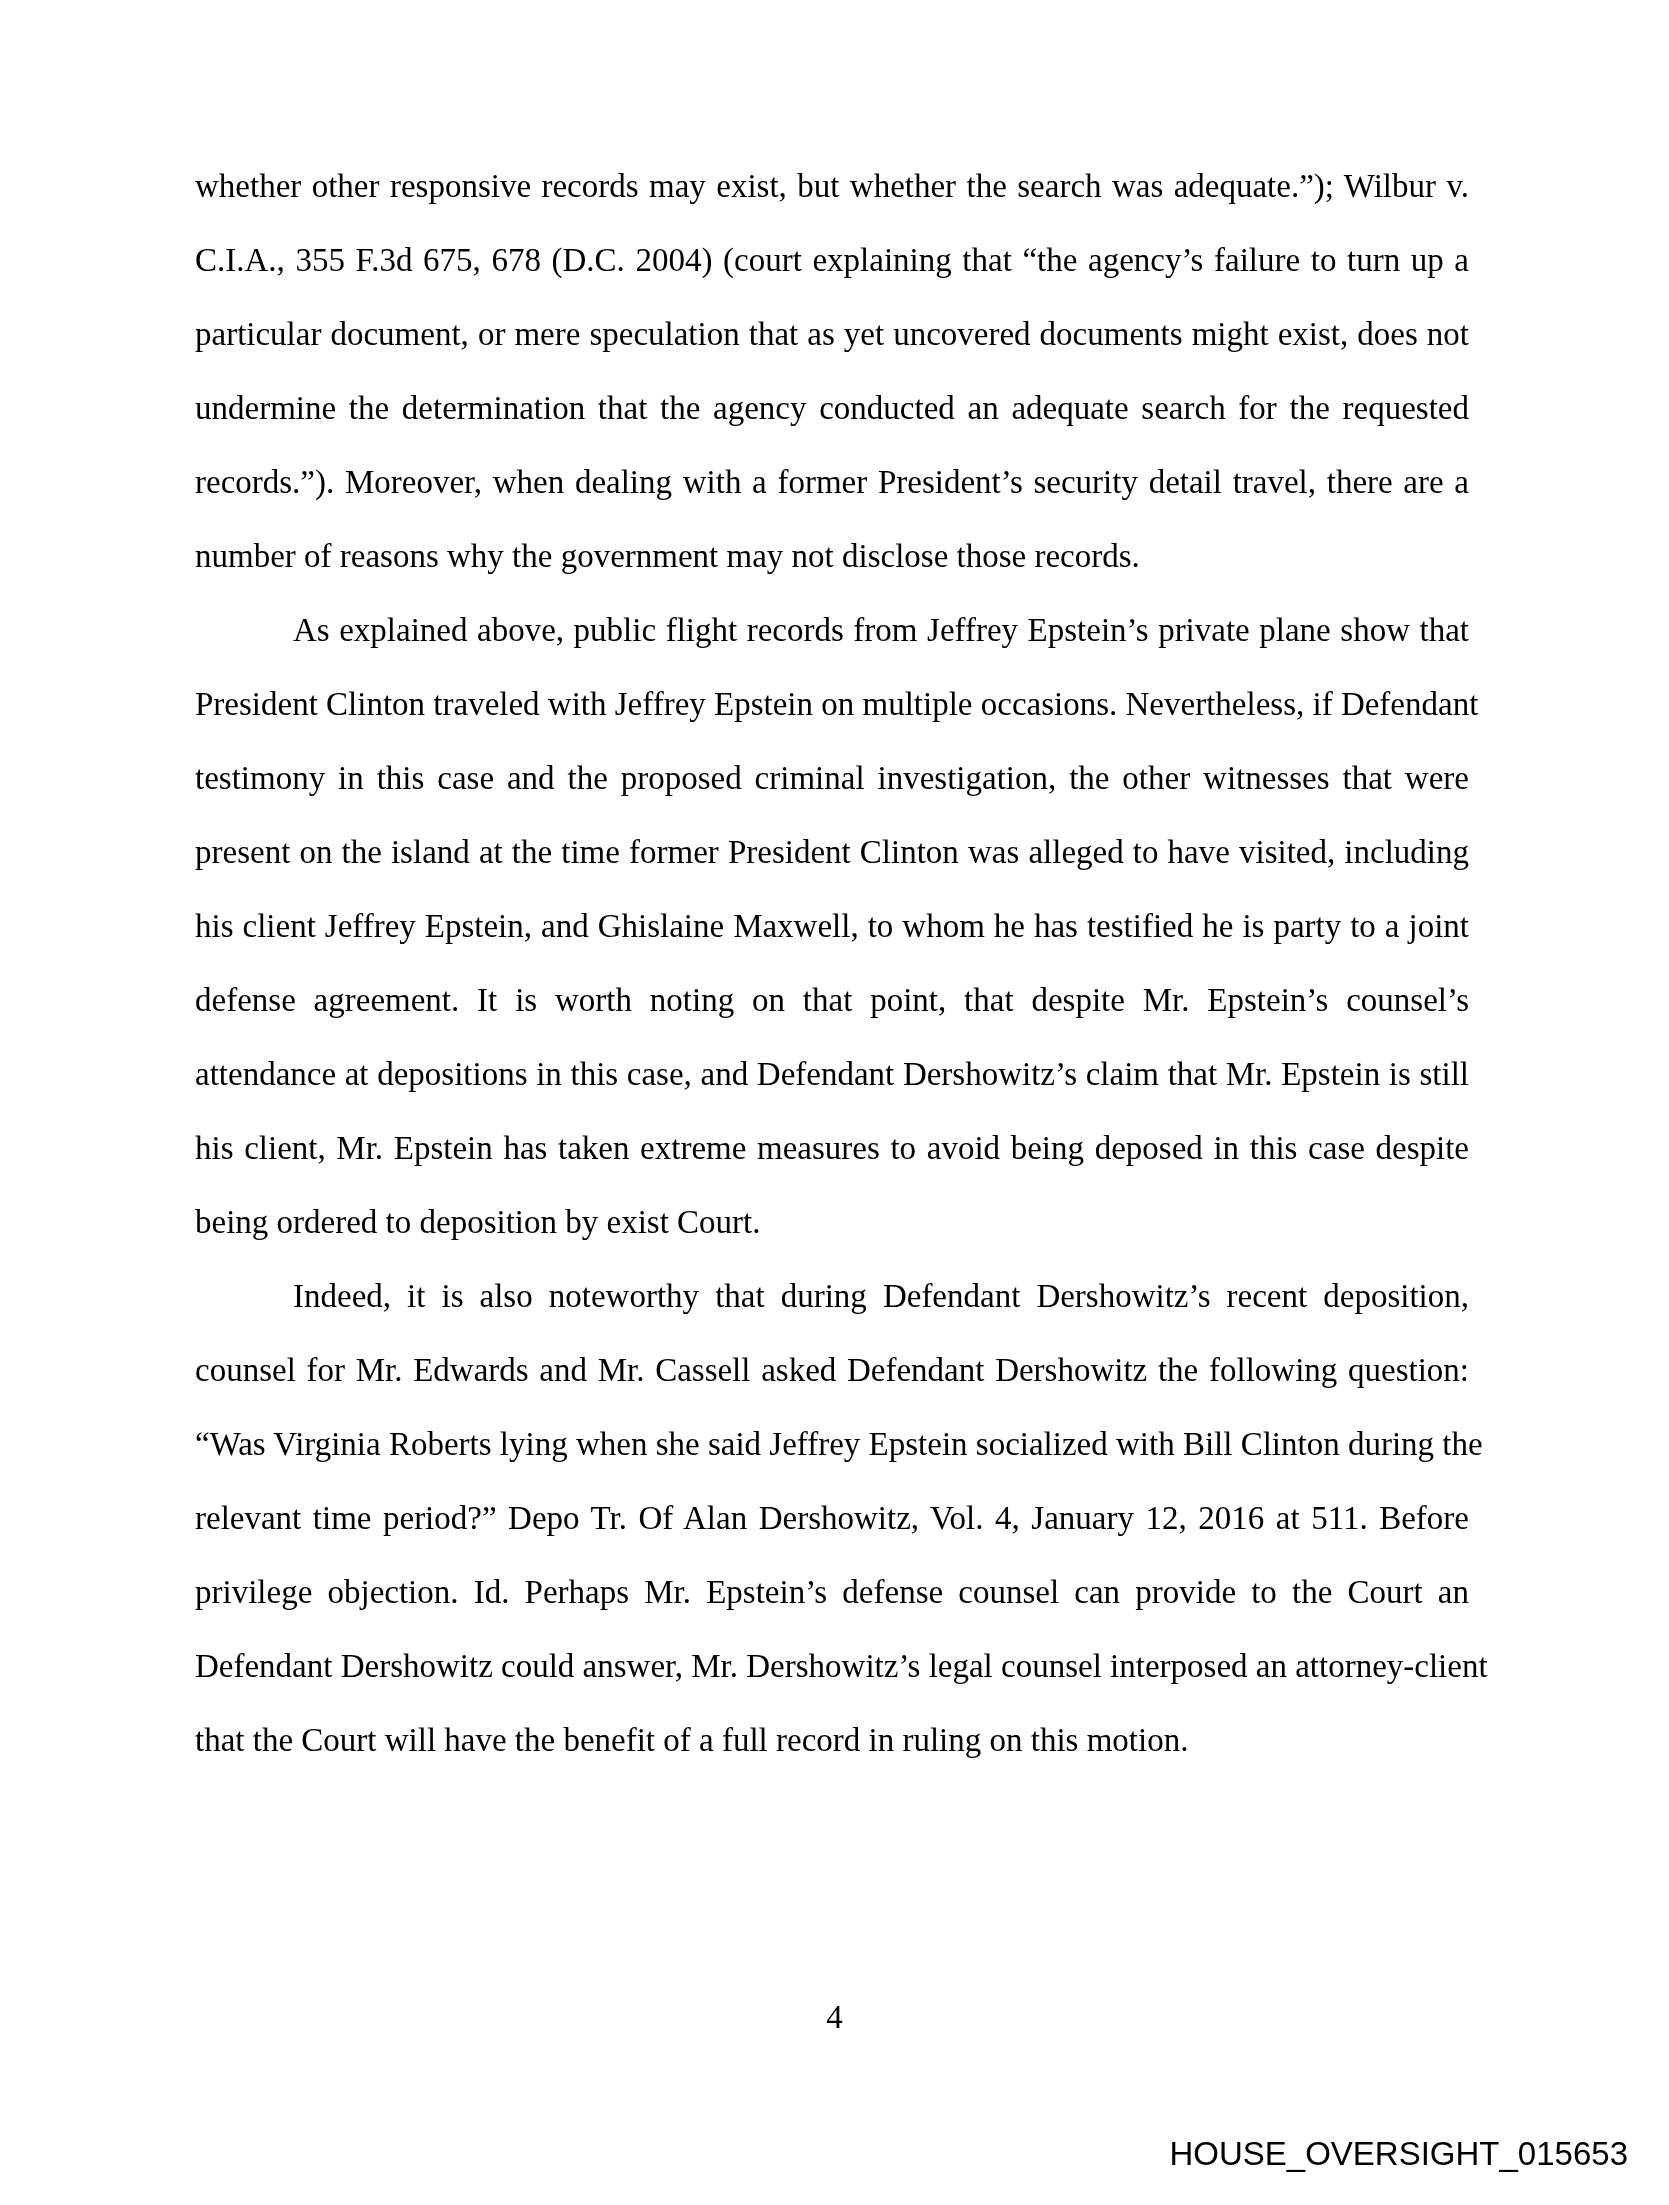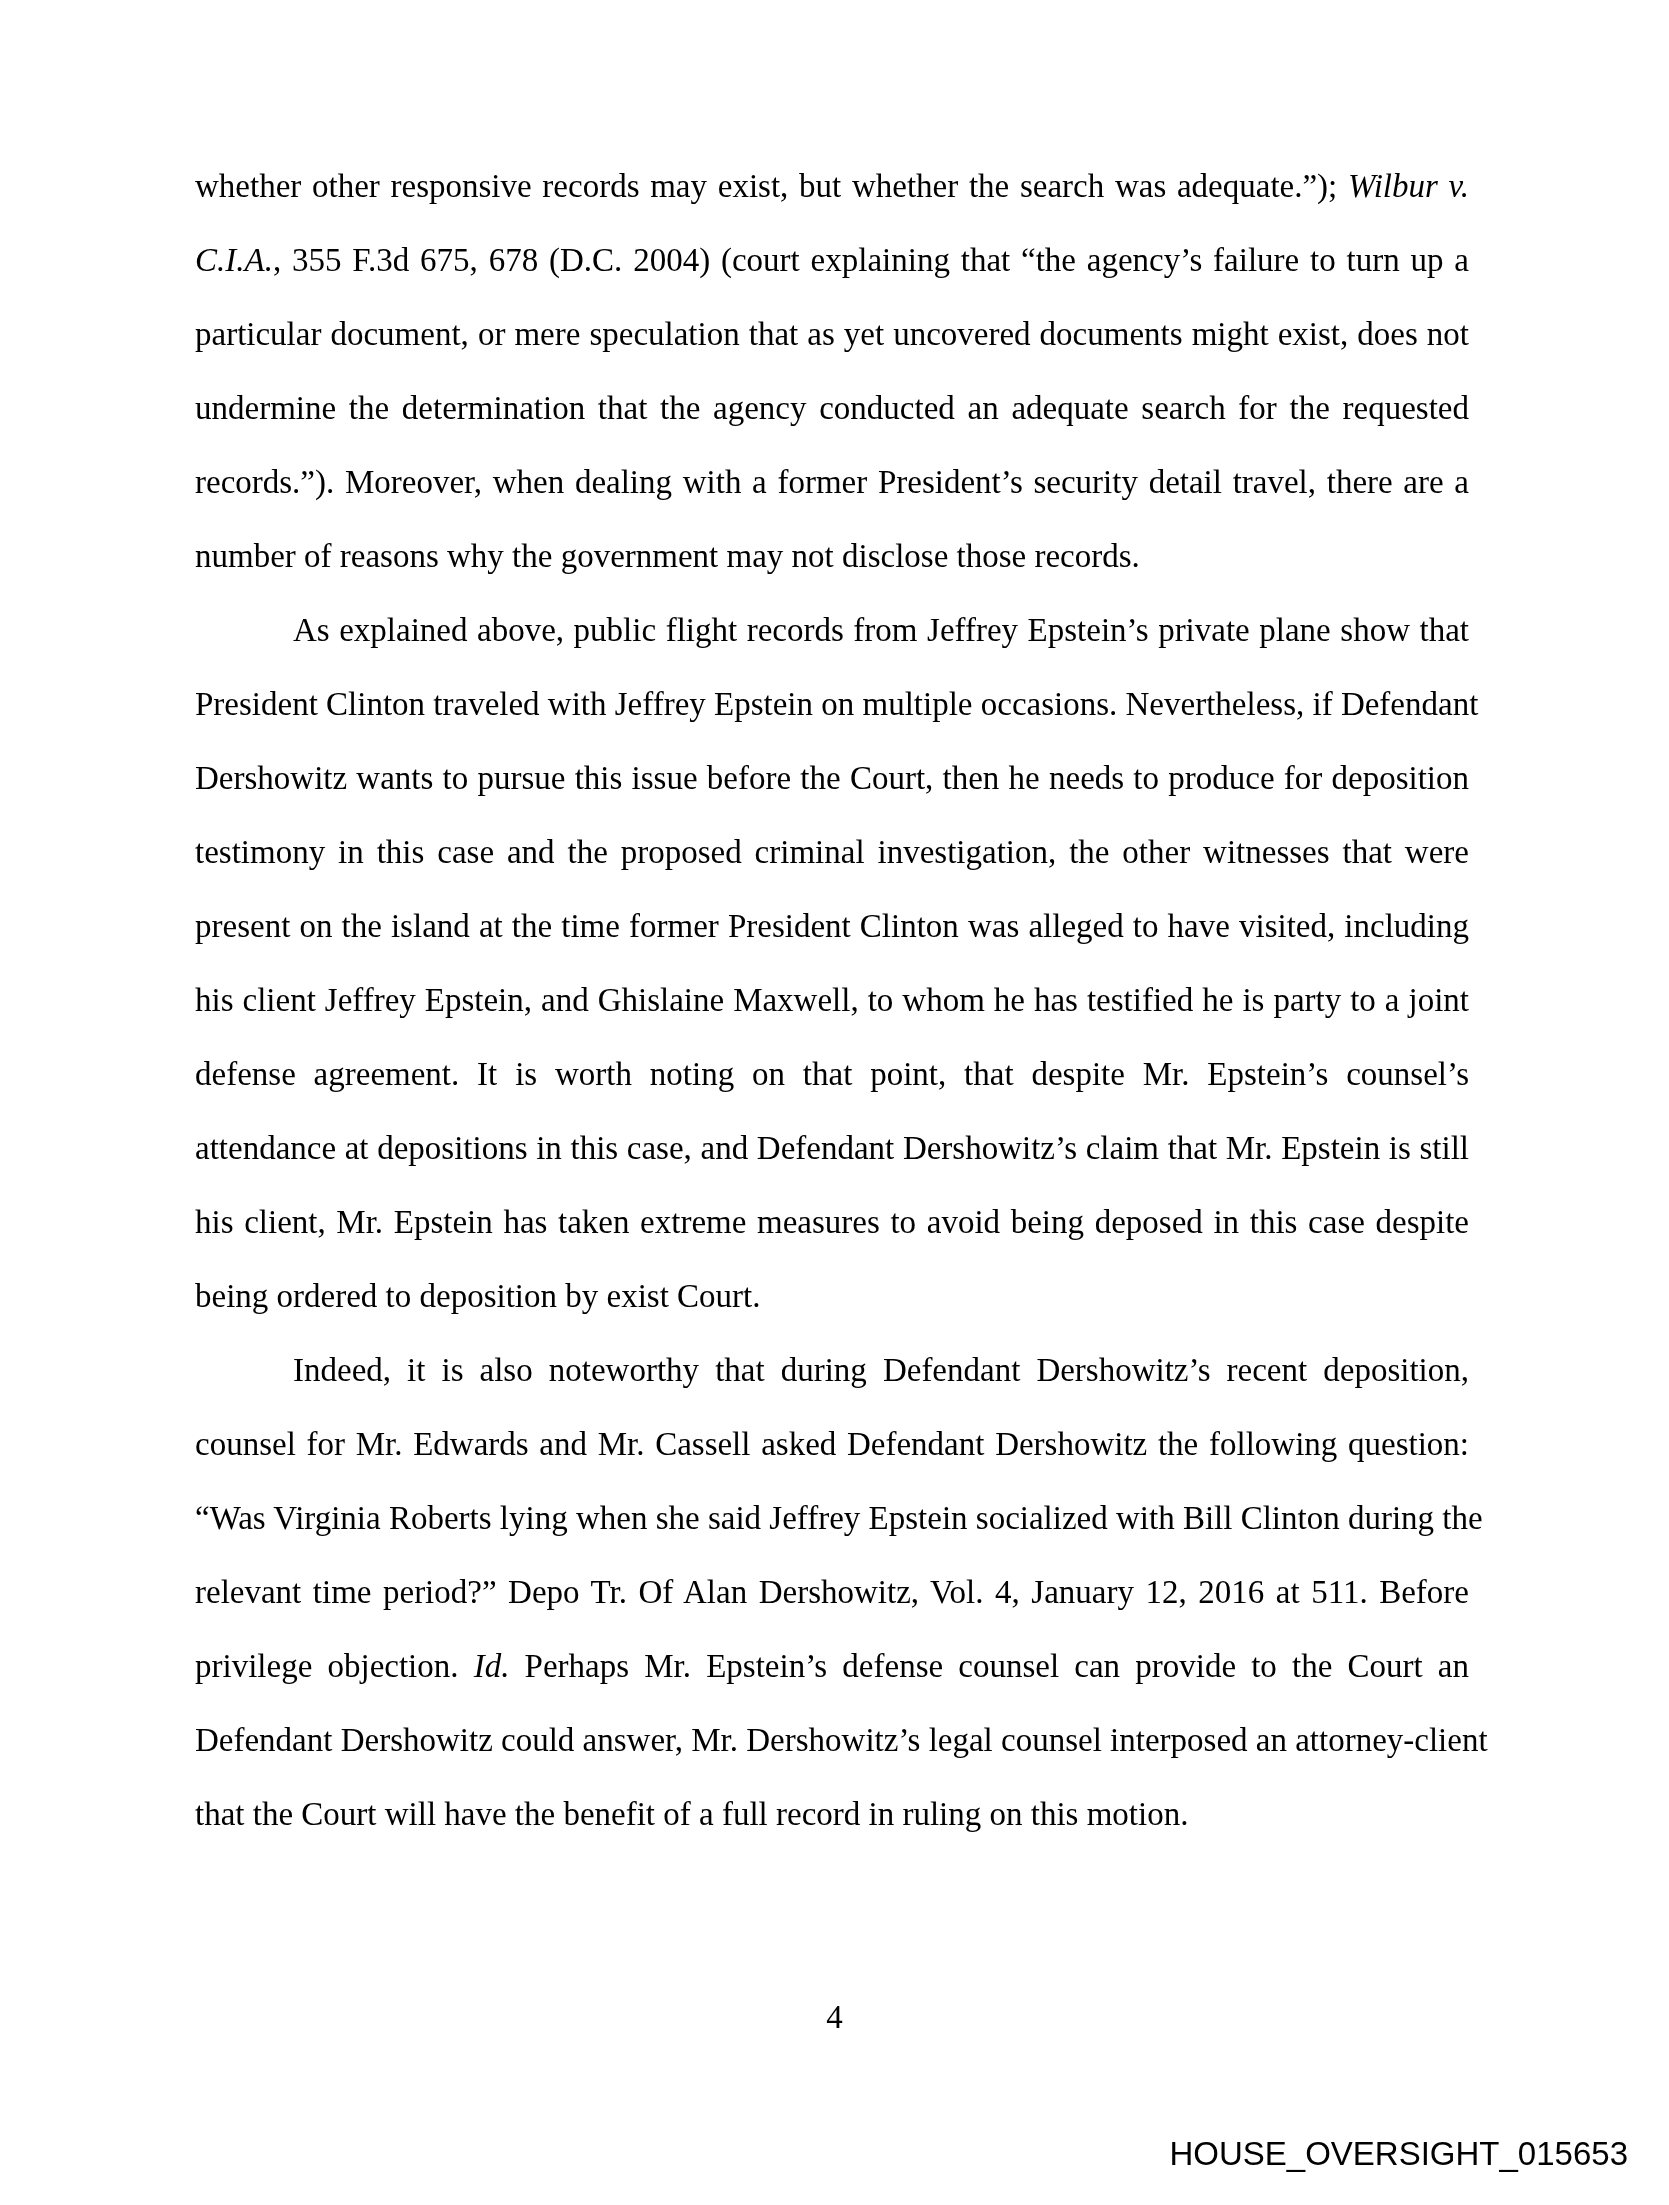--- a/index.html
+++ b/index.html
@@ -29,21 +29,21 @@
     text-align: justify;
     text-align-last: justify;
     height: 74px;
   }
   .line.last {
     text-align-last: left;
   }
   .line.indent {
     padding-left: 98px;
   }
-  .it { font-style: italic; }
+  .it { }
   .page-number {
     position: absolute;
     top: 1998px;
     left: 0;
     width: 1669px;
     text-align: center;
     font-family: "Liberation Serif", "DejaVu Serif", serif;
     font-size: 33px;
     line-height: 39px;
   }
@@ -65,21 +65,20 @@
       <span class="line"><span>whether other responsive records may exist, but whether the search was adequate.”); </span><span class="it">Wilbur v.</span></span>
       <span class="line"><span class="it">C.I.A.</span><span>, 355 F.3d 675, 678 (D.C. 2004) (court explaining that “the agency’s failure to turn up a</span></span>
       <span class="line"><span>particular document, or mere speculation that as yet uncovered documents might exist, does not</span></span>
       <span class="line"><span>undermine the determination that the agency conducted an adequate search for the requested</span></span>
       <span class="line"><span>records.”).  Moreover, when dealing with a former President’s security detail travel, there are a</span></span>
       <span class="line last"><span>number of reasons why the government may not disclose those records.</span></span>
     </div>
     <div class="paragraph">
       <span class="line indent"><span>As explained above, public flight records from Jeffrey Epstein’s private plane show that</span></span>
       <span class="line"><span>President Clinton traveled with Jeffrey Epstein on multiple occasions.  Nevertheless, if Defendant</span></span>
-      <span class="line"><span>Dershowitz wants to pursue this issue before the Court, then he needs to produce for deposition</span></span>
       <span class="line"><span>testimony in this case and the proposed criminal investigation, the other witnesses that were</span></span>
       <span class="line"><span>present on the island at the time former President Clinton was alleged to have visited, including</span></span>
       <span class="line"><span>his client Jeffrey Epstein, and Ghislaine Maxwell, to whom he has testified he is party to a joint</span></span>
       <span class="line"><span>defense agreement.  It is worth noting on that point, that despite Mr. Epstein’s counsel’s</span></span>
       <span class="line"><span>attendance at depositions in this case, and Defendant Dershowitz’s claim that Mr. Epstein is still</span></span>
       <span class="line"><span>his client, Mr. Epstein has taken extreme measures to avoid being deposed in this case despite</span></span>
       <span class="line last"><span>being ordered to deposition by exist Court.</span></span>
     </div>
     <div class="paragraph">
       <span class="line indent"><span>Indeed, it is also noteworthy that during Defendant Dershowitz’s recent deposition,</span></span>

